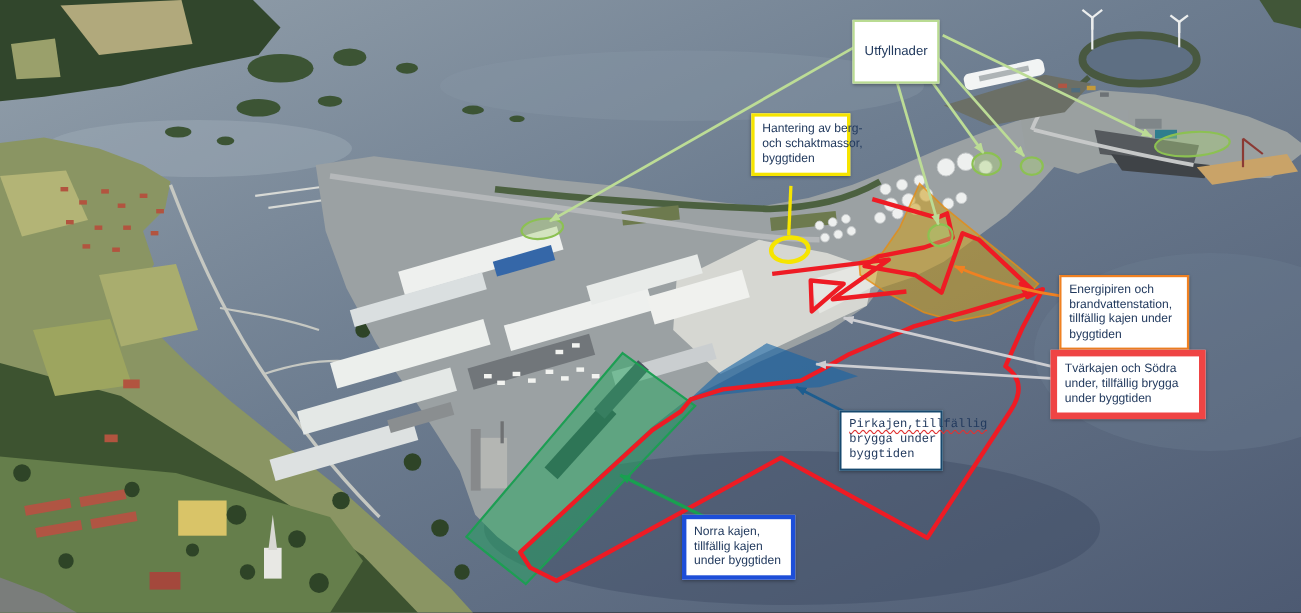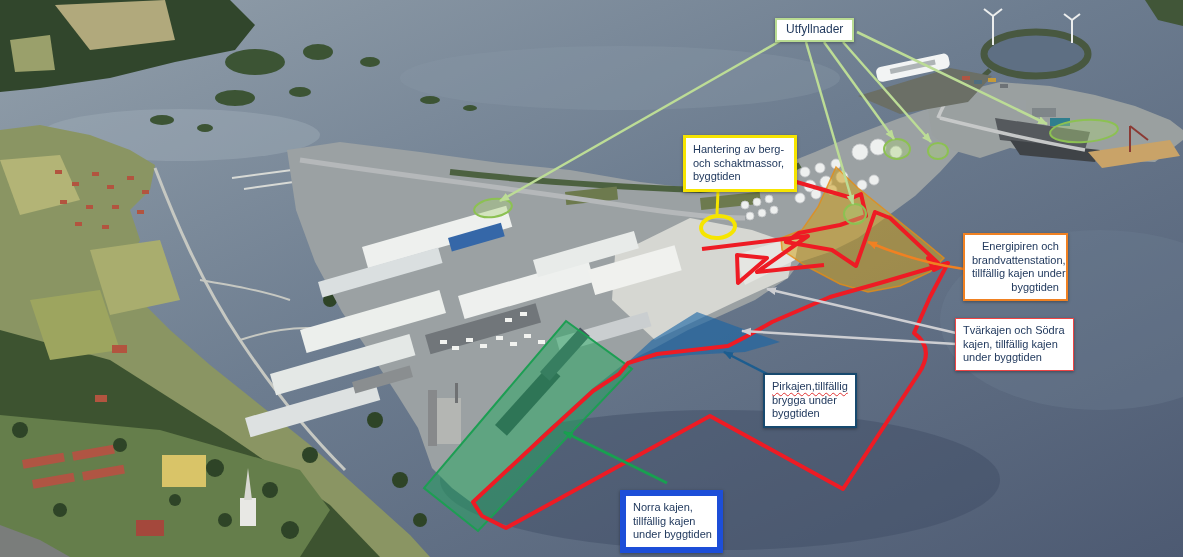--- a/index.html
+++ b/index.html
@@ -5,26 +5,26 @@
   html,body{margin:0;padding:0;background:#222;}
   .stage{position:relative;width:1183px;height:557px;overflow:hidden;
          font-family:"Liberation Sans",sans-serif;}
   .stage svg{position:absolute;left:0;top:0;}
   
   .callout{position:absolute;background:#fff;color:#223a5e;font-size:11px;
            line-height:13.5px;padding:5px 7px;box-sizing:border-box;
            box-shadow:0 1px 3px rgba(0,0,0,.35);z-index:30;}
   .callout .ln{white-space:nowrap;}
   #box-utfyllnader{left:775px;top:18px;border:2px solid #b9db92;font-size:12px;
-                   padding:3px 9px;}
-  #box-hantering{left:683px;top:135px;width:114px;border:3px solid #f6e400;}
-  #box-energipiren{left:963px;top:233px;width:105px;border:2px solid #f08122;text-align:right;}
-  #box-tvarkajen{left:955px;top:318px;width:119px;border:1px solid #ef4444;}
-  #box-pirkajen{left:763px;top:373px;width:94px;border:2px solid #17496e;}
-  #box-norra{left:620px;top:490px;width:103px;border:6px solid #1d4ed8;}
+                   padding:20px 9px;}
+  #box-hantering{left:683px;top:103px;width:90px;border:3px solid #f6e400;}
+  #box-energipiren{left:963px;top:250px;width:118px;border:2px solid #f08122;}
+  #box-tvarkajen{left:955px;top:318px;width:141px;border:6px solid #ef4444;}
+  #box-pirkajen{left:763px;top:373px;width:94px;border:2px solid #17496e;font-family:Liberation Mono, monospace;}
+  #box-norra{left:620px;top:468px;width:103px;border:4px solid #1d4ed8;}
   .squiggle{text-decoration-line:underline;text-decoration-style:wavy;
             text-decoration-color:#e03131;text-decoration-thickness:1px;
             text-underline-offset:2px;}
 </style>
 </head>
 <body>
 
 <div class="stage">
 
   <svg width="1183" height="557" viewBox="0 0 1183 557">
@@ -286,21 +286,21 @@
 
   <div class="callout" id="box-energipiren">
     <div class="ln">Energipiren och</div>
     <div class="ln">brandvattenstation,</div>
     <div class="ln">tillfällig kajen under</div>
     <div class="ln">byggtiden</div>
   </div>
 
   <div class="callout" id="box-tvarkajen">
     <div class="ln">Tvärkajen och Södra</div>
-    <div class="ln">kajen, tillfällig kajen</div>
+    <div class="ln">under, tillfällig brygga</div>
     <div class="ln">under byggtiden</div>
   </div>
 
   <div class="callout" id="box-pirkajen">
     <div class="ln squiggle">Pirkajen,tillfällig</div>
     <div class="ln">brygga under</div>
     <div class="ln">byggtiden</div>
   </div>
 
   <div class="callout" id="box-norra">

